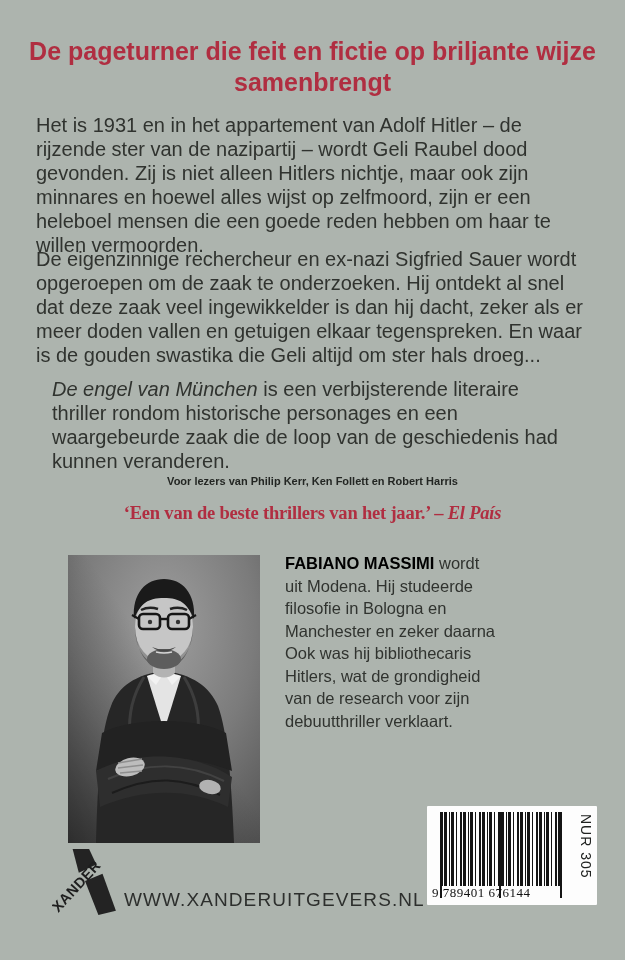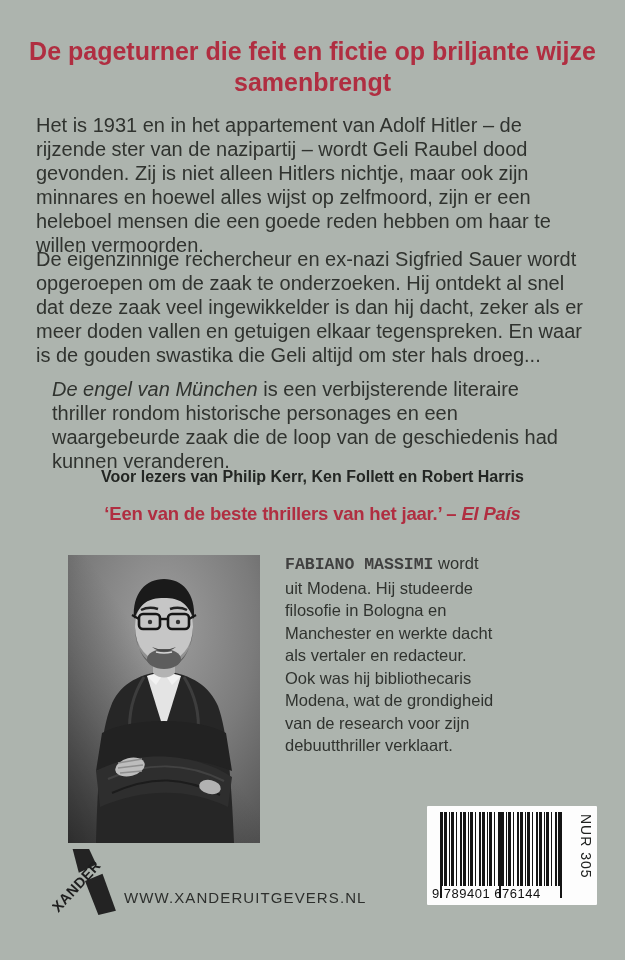--- a/index.html
+++ b/index.html
@@ -19,62 +19,62 @@
   }
   .body-par{
     position:absolute;left:36px;right:36px;margin:0;
     font-size:20px;line-height:24px;text-align:left;
   }
   .p1{top:113px;}
   .p2{top:247px;}
   .p3{top:377px;left:52px;right:52px;}
   .p3 em{}
   .audience{
-    position:absolute;top:464px;left:30px;right:30px;margin:4px;
-    text-align:center;font-size:16px;font-weight:700;color:#232623;
+    position:absolute;top:464px;left:30px;right:30px;margin:11px;
+    text-align:center;font-size:11px;font-weight:700;color:#232623;
   }
   .quote{
     position:absolute;top:503px;left:20px;right:20px;margin:0;
     text-align:center;font-size:18.5px;font-weight:700;
-    letter-spacing:-0.2px;color:#b02e41;
+    letter-spacing:-0.2px;color:#b02e41;font-family:Liberation Serif, serif;
   }
   .quote .src{font-style:italic;}
   .photo{
     position:absolute;left:68px;top:555px;width:192px;height:288px;
   }
   .photo svg{display:block;width:100%;height:100%;}
   .bio{
     position:absolute;left:285px;top:552px;width:290px;
     font-size:16.5px;line-height:22.5px;text-align:left;
   }
-  .bio strong{font-weight:700;color:#404040;font-family:Liberation Mono, monospace;}
+  .bio strong{font-weight:700;color:#000000;}
   .logo{position:absolute;left:52px;top:849px;width:66px;height:68px;}
   .logo svg{display:block;width:100%;height:100%;}
   .website{
     position:absolute;left:124px;top:889px;
-    font-size:15px;letter-spacing:1.1px;color:#2d2f2d;
+    font-size:19px;letter-spacing:1.1px;color:#2d2f2d;
   }
   .barcode-box{
     position:absolute;left:427px;top:806px;width:170px;height:99px;
     background:#fdfdfd;border-radius:1px;
   }
   .bars{
     position:absolute;left:14px;top:6px;width:121px;height:74px;
     background:repeating-linear-gradient(90deg,
       #141414 0 2px,#fdfdfd 2px 3px,
       #141414 3px 6px,#fdfdfd 6px 8px,
       #141414 8px 9px,#fdfdfd 9px 10px,
       #141414 10px 13px,#fdfdfd 13px 15px,
       #141414 15px 16px,#fdfdfd 16px 19px);
   }
   .guard{position:absolute;top:6px;width:2px;height:86px;background:#141414;}
   .g1{left:13px;} .g2{left:72px;} .g3{left:133px;}
   .digits{
     position:absolute;left:5px;bottom:4px;
-    font-family:Liberation Sans, sans-serif;
+    font-family:Liberation Serif, serif;
     font-size:13px;letter-spacing:0.5px;color:#111;
   }
   .nur{
     position:absolute;top:8px;right:3px;
     writing-mode:vertical-rl;
     font-size:14px;letter-spacing:1px;color:#202220;
   }
 </style>
 </head>
 <body>
@@ -146,24 +146,23 @@
       <ellipse cx="62" cy="212" rx="15" ry="9" fill="#bdbdbd" transform="rotate(-14 62 212)"></ellipse>
       <path d="M50 208 L74 204 M50 213 L75 210 M52 218 L74 216" stroke="#8f8f8f" stroke-width="1.4" fill="none"></path>
       <ellipse cx="142" cy="232" rx="11" ry="7" fill="#b2b2b2" transform="rotate(12 142 232)"></ellipse>
     </svg>
   </div>
 
   <div class="bio">
     <div><strong>FABIANO MASSIMI</strong><span> wordt</span></div>
     <div>uit Modena. Hij studeerde</div>
     <div>filosofie in Bologna en</div>
-    <div>Manchester en werkte dacht</div>
-    <div>als vertaler en redacteur.</div>
+    <div>Manchester en zeker daarna</div>
     <div>Ook was hij bibliothecaris</div>
-    <div>Modena, wat de grondigheid</div>
+    <div>Hitlers, wat de grondigheid</div>
     <div>van de research voor zijn</div>
     <div>debuutthriller verklaart.</div>
   </div>
 
   <div class="logo">
     <svg viewBox="0 0 64 66">
       <polygon points="20,0 36,0 43,15 26,23" fill="#232323"></polygon>
       <polygon points="32,31 49,24 62,60 45,64" fill="#232323"></polygon>
       <text transform="translate(6,62) rotate(-47)" font-family="Liberation Sans, sans-serif" font-size="14" font-weight="bold" letter-spacing="0.5" fill="#1e1e1e">XANDER</text>
     </svg>

